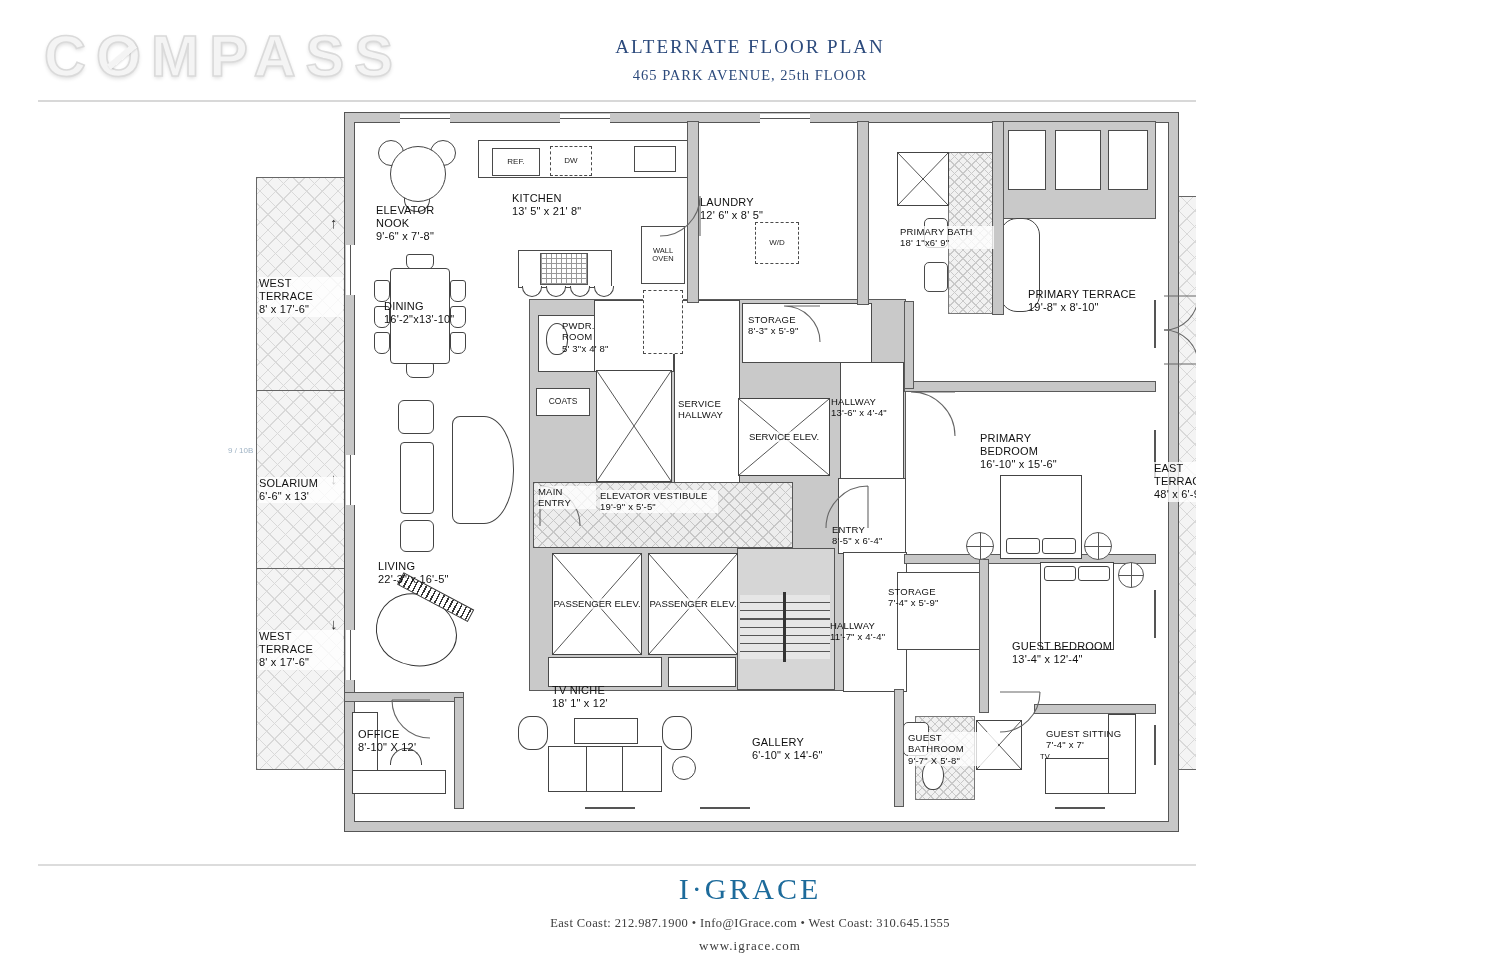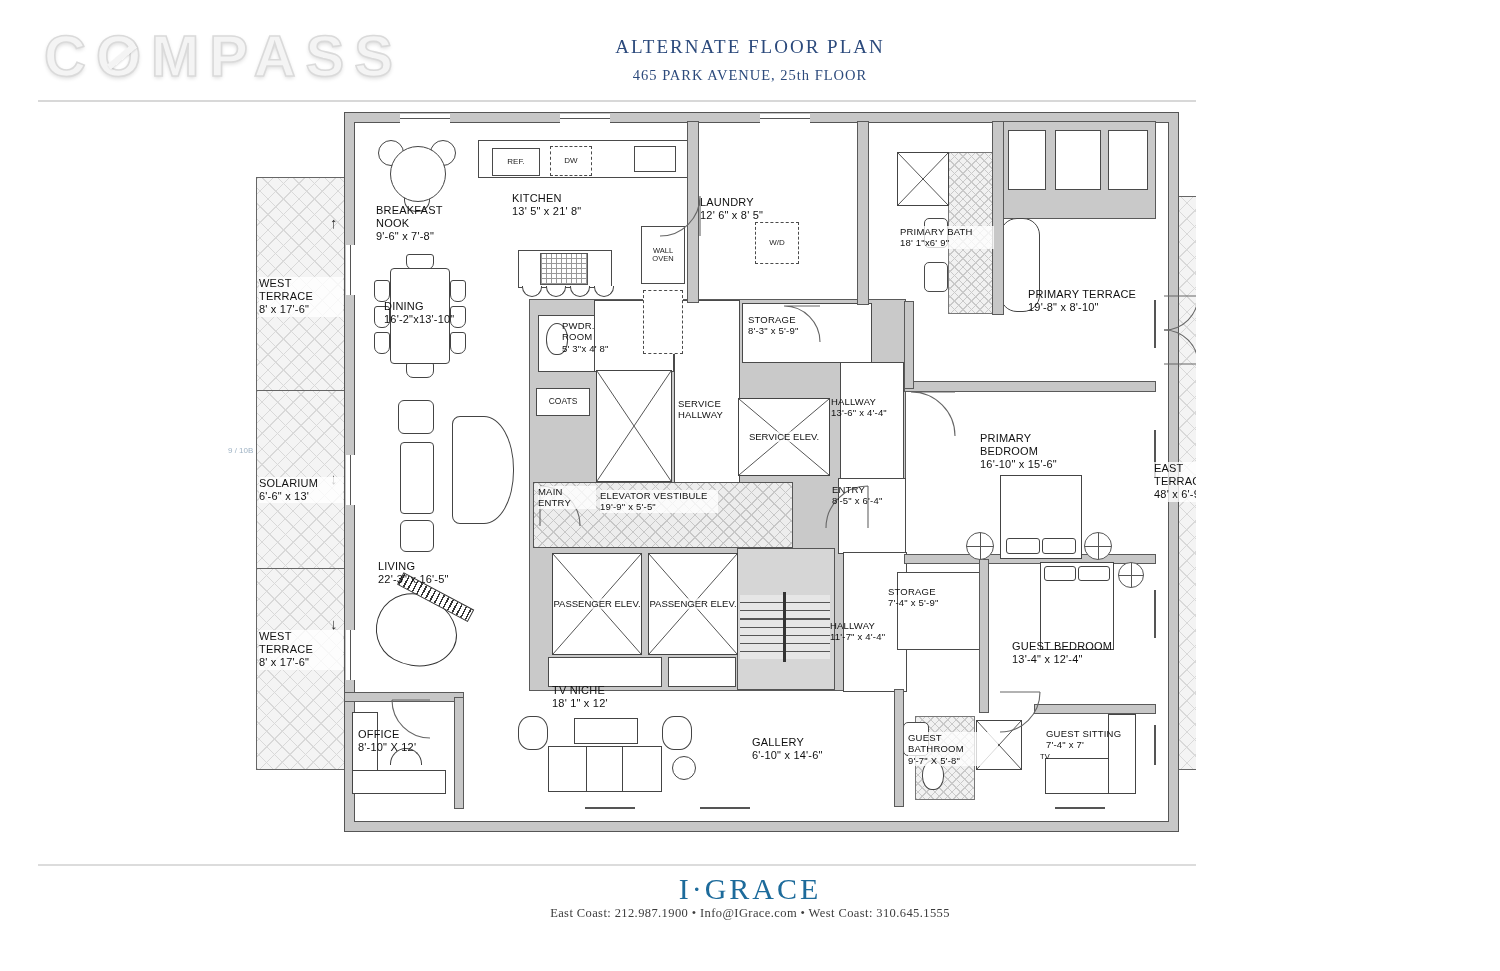--- a/index.html
+++ b/index.html
@@ -61,21 +61,21 @@
   .arrow-glyph{position:absolute;font-size:15px;color:#333;z-index:20;}
   .stair-treads{position:absolute;background:repeating-linear-gradient(to bottom,#e6e6e6 0 7px,#555 7px 8.2px);}
 
   
   #north{position:absolute;left:1372px;top:782px;width:110px;text-align:right;color:#a16207;}
   #north-label{font-size:15px;letter-spacing:1px;margin-top:3px;}
   #north-scale{font-size:12.5px;margin-top:2px;}
   #footer{position:absolute;left:300px;top:872px;width:900px;text-align:center;
      font-family:"Liberation Serif",serif;}
   #igrace{font-size:30px;color:#1d6b9b;letter-spacing:3px;}
-  #contact{font-size:12.5px;color:#3c3c3c;letter-spacing:0.4px;}
+  #contact{font-size:12.5px;color:#3c3c3c;margin-top:10px;letter-spacing:0.4px;}
   #website{font-size:13px;color:#3c3c3c;margin-top:7px;letter-spacing:1px;}
   #side-note{position:absolute;left:228px;top:446px;font-size:8px;color:#9fb3c4;z-index:20;}
 </style>
 </head>
 <body>
 
 <div id="page">
 
   <div id="logo"><span>C</span><span class="logo-o">O</span><span>MPASS</span></div>
   <div id="hdr-rule"></div>
@@ -283,21 +283,21 @@
         <path d="M1000,692 h40 M1040,692 a40,40 0 0 1 -40,40"></path>
         <path d="M430,700 h-38 M392,700 a38,38 0 0 0 38,38"></path>
         <path d="M700,196 v40 M700,196 a40,40 0 0 1 -40,40"></path>
         <path d="M820,306 h-36 M784,306 a36,36 0 0 1 36,36"></path>
         <path d="M1164,296 h34 M1198,296 a34,34 0 0 1 -34,34"></path>
         <path d="M1164,364 h34 M1198,364 a34,34 0 0 0 -34,-34"></path>
       </g>
     </svg>
 
     <div class="room-label" style="left:376px;top:204px;width:84px;">
-        <span class="nm">BREAKFAST NOOK</span>
+        <span class="nm">ELEVATOR NOOK</span>
         <span class="dims">9'-6" x 7'-8"</span>
       </div>
     <div class="room-label" style="left:512px;top:192px;width:120px;">
         <span class="nm">KITCHEN</span>
         <span class="dims">13' 5" x 21' 8"</span>
       </div>
     <div class="room-label" style="left:700px;top:196px;width:98px;">
         <span class="nm">LAUNDRY</span>
         <span class="dims">12' 6" x 8' 5"</span>
       </div>
@@ -340,21 +340,21 @@
         <span class="nm">SOLARIUM</span>
         <span class="dims">6'-6" x 13'</span>
       </div>
     <div class="room-label sm halo" style="left:538px;top:486px;width:58px;">
         <span class="nm">MAIN ENTRY</span>
       </div>
     <div class="room-label sm halo" style="left:600px;top:490px;width:118px;">
         <span class="nm">ELEVATOR VESTIBULE</span>
         <span class="dims">19'-9" x 5'-5"</span>
       </div>
-    <div class="room-label sm" style="left:832px;top:484px;width:78px;">
+    <div class="room-label sm" style="left:832px;top:524px;width:78px;">
         <span class="nm">ENTRY</span>
         <span class="dims">8'-5" x 6'-4"</span>
       </div>
     <div class="room-label halo" style="left:1154px;top:462px;width:84px;">
         <span class="nm">EAST TERRACE</span>
         <span class="dims">48' x 6'-9"</span>
       </div>
     <div class="room-label" style="left:378px;top:560px;width:98px;">
         <span class="nm">LIVING</span>
         <span class="dims">22'-3" x 16'-5"</span>
@@ -404,15 +404,16 @@
       </svg>
       <div id="north-label">NORTH</div>
       <div id="north-scale">⅛" = 1'-0"</div>
     </div>
   </div>
 
   <div id="ftr-rule"></div>
   <div id="footer">
     <div id="igrace">I·GRACE</div>
     <div id="contact">East Coast: 212.987.1900   •   Info@IGrace.com   •   West Coast: 310.645.1555</div>
+    <div id="website">www.igrace.com</div>
   </div>
 
 </div>
 
 </body></html>

